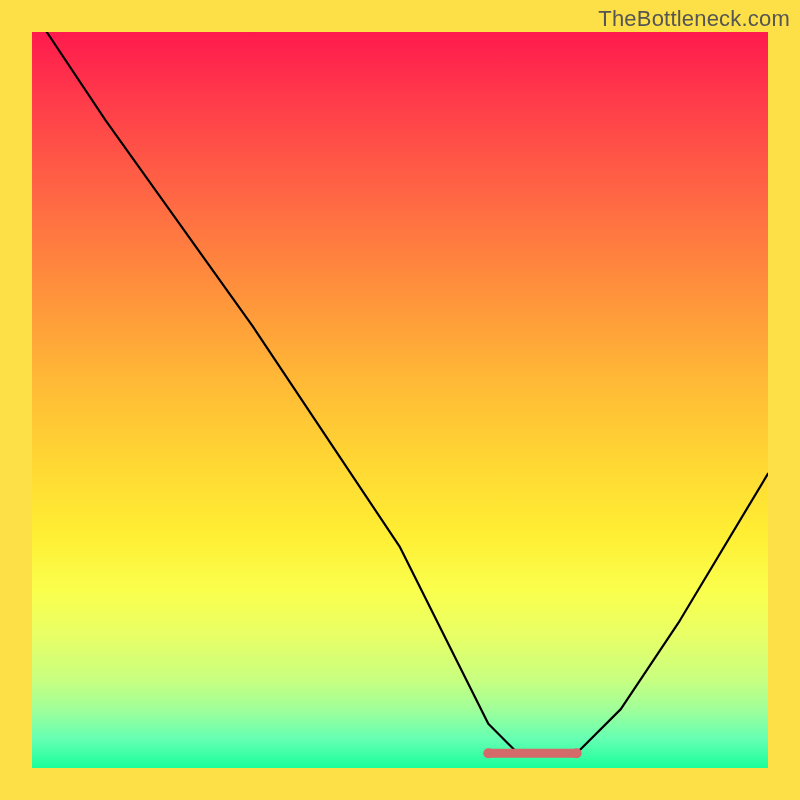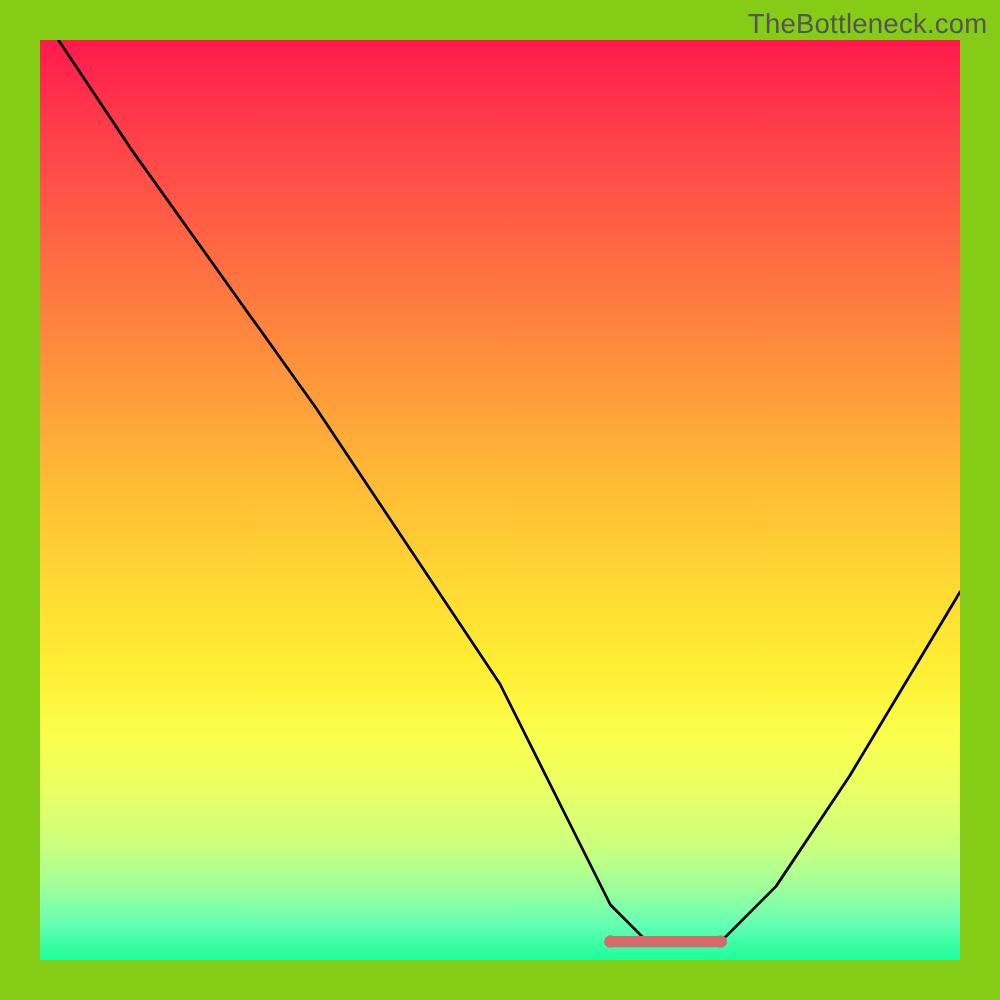--- a/index.html
+++ b/index.html
@@ -1,17 +1,17 @@
 <!DOCTYPE html>
 <html><head>
 <meta charset="utf-8">
 <style>
   * { margin: 0; padding: 0; box-sizing: border-box; }
   html, body { width: 800px; height: 800px; background: #000; overflow: hidden; }
-  .container { position: relative; width: 800px; height: 800px; background: #84cc16; }
+  .container { position: relative; width: 800px; height: 800px; background: #fde047; }
   .watermark {
     position: absolute;
     top: 6px;
     right: 10px;
     color: #555;
     font-family: Arial, Helvetica, sans-serif;
     font-size: 22px;
     letter-spacing: 0.2px;
     z-index: 3;
   }

